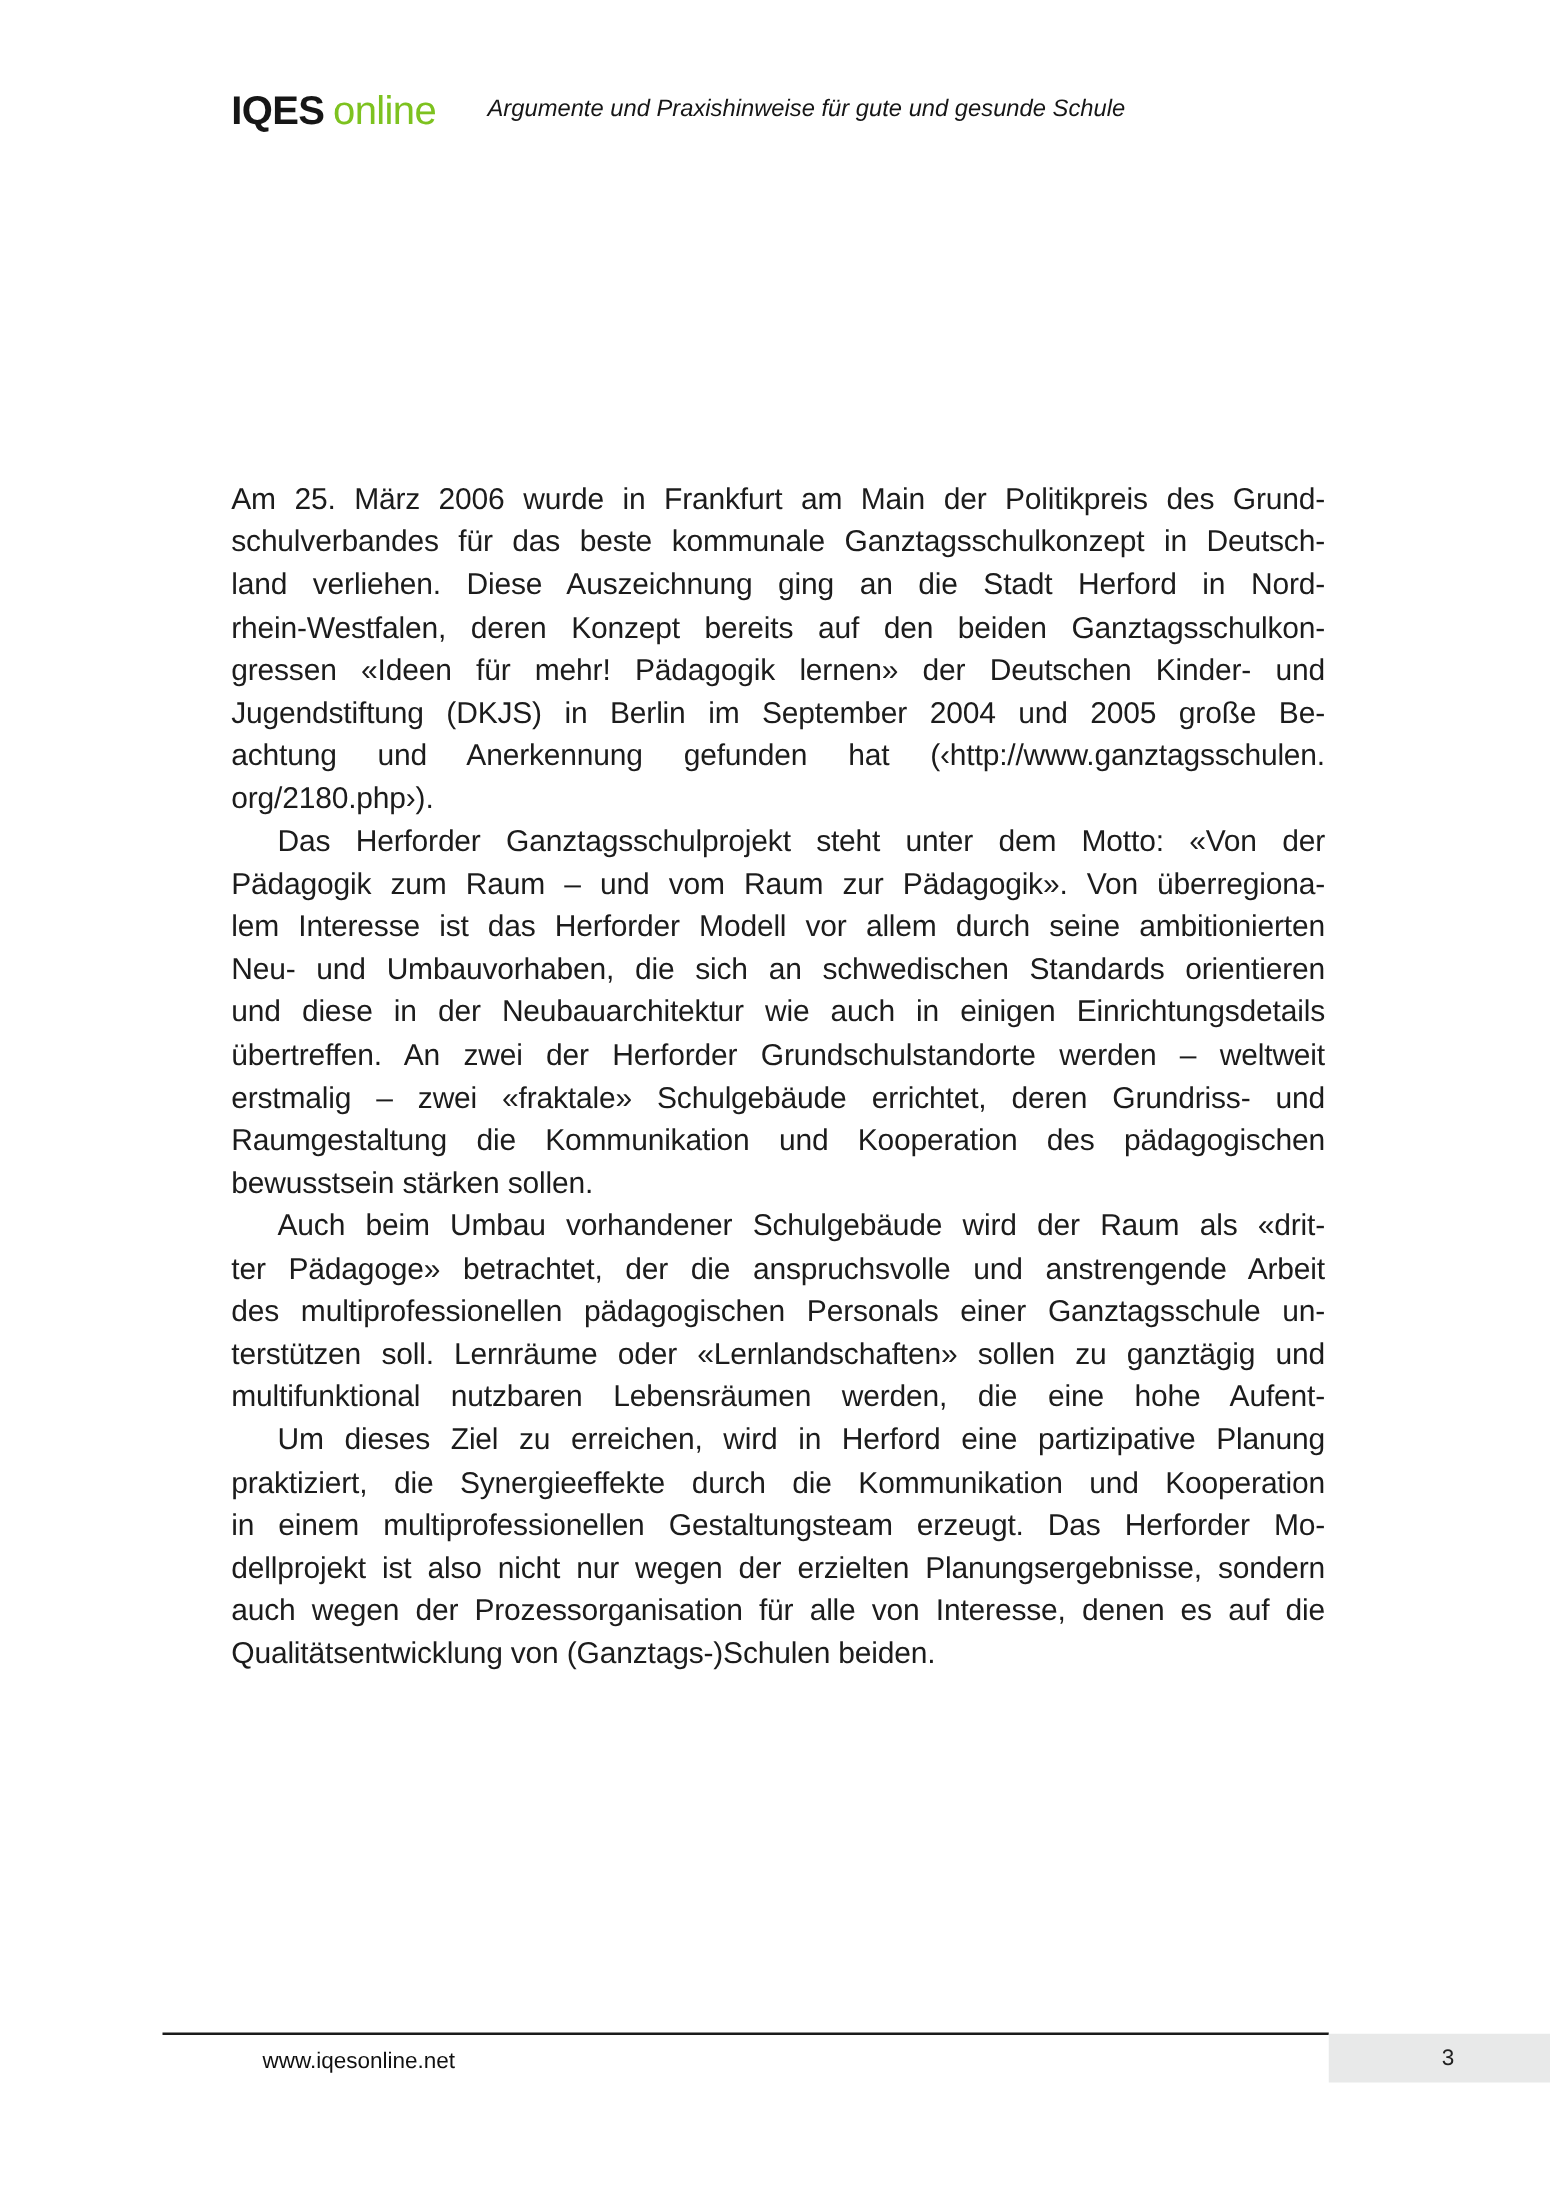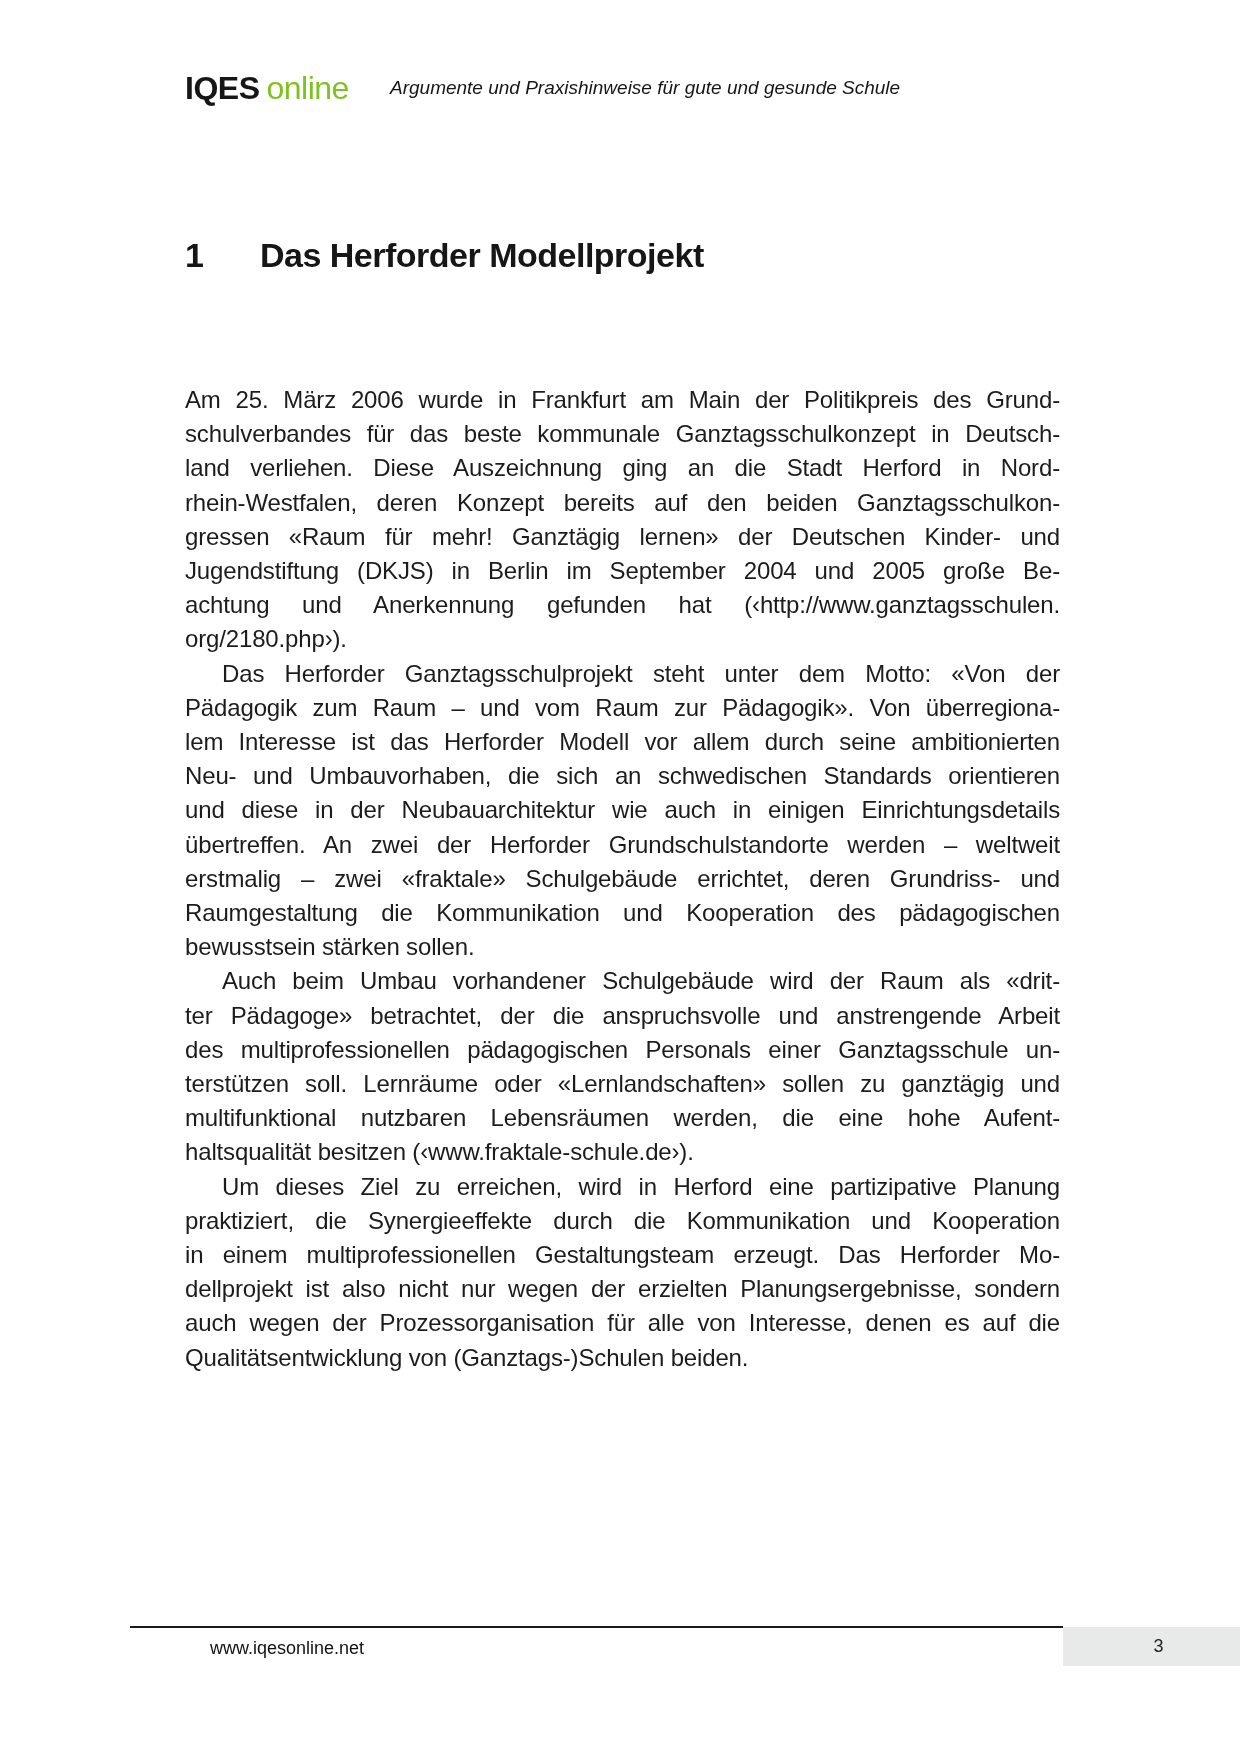--- a/index.html
+++ b/index.html
@@ -127,31 +127,28 @@
 
 <div class="page">
 
   <header>
     <div class="logo">
       <span class="logo-iqes">IQES</span><span class="logo-online" style="color: rgb(125, 194, 31);">online</span>
     </div>
     <div class="subtitle">Argumente und Praxishinweise für gute und gesunde Schule</div>
   </header>
 
-  <h1 class="chapter">
-    <span class="ch-num">1</span><span class="ch-text">Das Herforder Modellprojekt</span>
-  </h1>
 
   <main class="body-text" id="body-text">
       <div>
         <div class="bl">Am 25. März 2006 wurde in Frankfurt am Main der Politikpreis des Grund-</div>
         <div class="bl">schulverbandes für das beste kommunale Ganztagsschulkonzept in Deutsch-</div>
         <div class="bl">land verliehen. Diese Auszeichnung ging an die Stadt Herford in Nord-</div>
         <div class="bl">rhein-Westfalen, deren Konzept bereits auf den beiden Ganztagsschulkon-</div>
-        <div class="bl">gressen «Raum für mehr! Ganztägig lernen» der Deutschen Kinder- und</div>
+        <div class="bl">gressen «Ideen für mehr! Pädagogik lernen» der Deutschen Kinder- und</div>
         <div class="bl">Jugendstiftung (DKJS) in Berlin im September 2004 und 2005 große Be-</div>
         <div class="bl">achtung und Anerkennung gefunden hat (‹http://www.ganztagsschulen.</div>
         <div class="bl last">org/2180.php›).</div>
       </div>
       <div>
         <div class="bl indent">Das Herforder Ganztagsschulprojekt steht unter dem Motto: «Von der</div>
         <div class="bl">Pädagogik zum Raum – und vom Raum zur Pädagogik». Von überregiona-</div>
         <div class="bl">lem Interesse ist das Herforder Modell vor allem durch seine ambitionierten</div>
         <div class="bl">Neu- und Umbauvorhaben, die sich an schwedischen Standards orientieren</div>
         <div class="bl">und diese in der Neubauarchitektur wie auch in einigen Einrichtungsdetails</div>
@@ -159,21 +156,20 @@
         <div class="bl">erstmalig – zwei «fraktale» Schulgebäude errichtet, deren Grundriss- und</div>
         <div class="bl">Raumgestaltung die Kommunikation und Kooperation des pädagogischen</div>
         <div class="bl last">bewusstsein stärken sollen.</div>
       </div>
       <div>
         <div class="bl indent">Auch beim Umbau vorhandener Schulgebäude wird der Raum als «drit-</div>
         <div class="bl">ter Pädagoge» betrachtet, der die anspruchsvolle und anstrengende Arbeit</div>
         <div class="bl">des multiprofessionellen pädagogischen Personals einer Ganztagsschule un-</div>
         <div class="bl">terstützen soll. Lernräume oder «Lernlandschaften» sollen zu ganztägig und</div>
         <div class="bl">multifunktional nutzbaren Lebensräumen werden, die eine hohe Aufent-</div>
-        <div class="bl last">haltsqualität besitzen (‹www.fraktale-schule.de›).</div>
       </div>
       <div>
         <div class="bl indent">Um dieses Ziel zu erreichen, wird in Herford eine partizipative Planung</div>
         <div class="bl">praktiziert, die Synergieeffekte durch die Kommunikation und Kooperation</div>
         <div class="bl">in einem multiprofessionellen Gestaltungsteam erzeugt. Das Herforder Mo-</div>
         <div class="bl">dellprojekt ist also nicht nur wegen der erzielten Planungsergebnisse, sondern</div>
         <div class="bl">auch wegen der Prozessorganisation für alle von Interesse, denen es auf die</div>
         <div class="bl last">Qualitätsentwicklung von (Ganztags-)Schulen beiden.</div>
       </div>
     </main>

